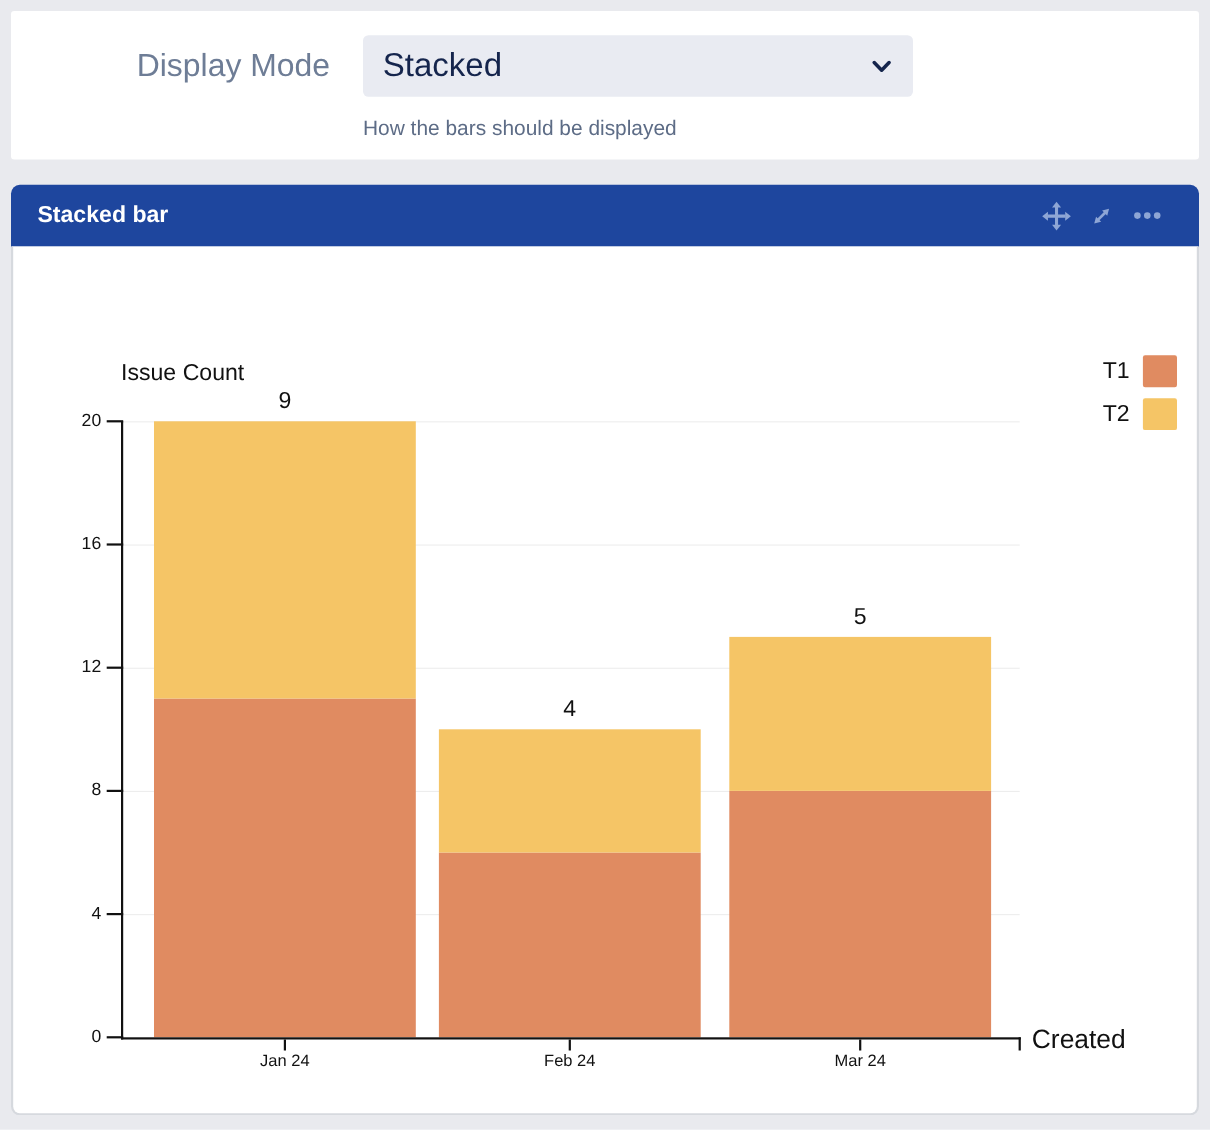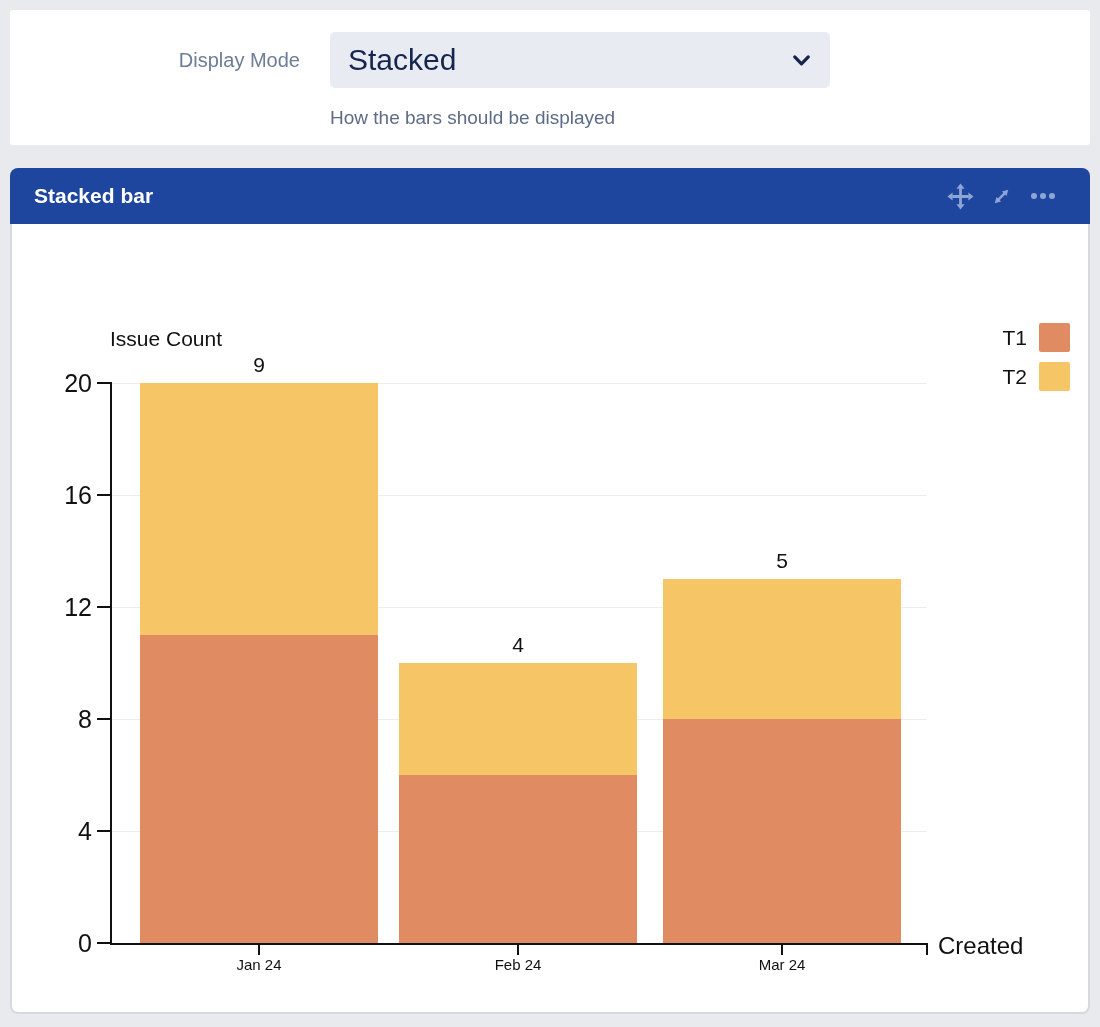--- a/index.html
+++ b/index.html
@@ -11,21 +11,21 @@
     overflow:hidden;
   }
 
   
   .config-card {
     position:absolute; left:10px; top:10px; width:1080px; height:135px;
     background:#ffffff; border-radius:3px;
   }
   .dm-label {
     position:absolute; left:0; top:34px; width:290px;
-    text-align:right; font-size:20px; line-height:32px; color:#6E7D96;
+    text-align:right; font-size:29px; line-height:32px; color:#6E7D96;
   }
   .dm-select {
     position:absolute; left:320px; top:22px; width:500px; height:56px;
     background:#E9EBF2; border-radius:5px; cursor:pointer;
   }
   .dm-select-value {
     position:absolute; left:18px; top:0; line-height:56px;
     font-size:30px; color:#15254D;
   }
   .dm-select-chevron {
@@ -60,21 +60,21 @@
     border-radius:0 0 8px 8px;
   }
 
   
   #chart-layer { position:absolute; left:0; top:0; width:1100px; height:1027px; }
   .gridline { position:absolute; height:1px; background:#EDEDED; }
   .axis-line { position:absolute; background:#111111; }
   .ytick { position:absolute; width:15px; height:2px; background:#111111; }
   .ytick-label {
     position:absolute; width:62px; height:28px; line-height:28px;
-    text-align:right; font-size:25px; color:#111111;
+    text-align:right; font-size:16px; color:#111111;
   }
   .cat-tick { position:absolute; width:2px; height:10px; background:#111111; }
   .cat-label {
     position:absolute; width:120px; text-align:center;
     font-size:15px; color:#111111;
   }
   .bar-seg { position:absolute; cursor:pointer; }
   .bar-val {
     position:absolute; height:26px; line-height:26px; text-align:center;
     font-size:21px; color:#111111;

